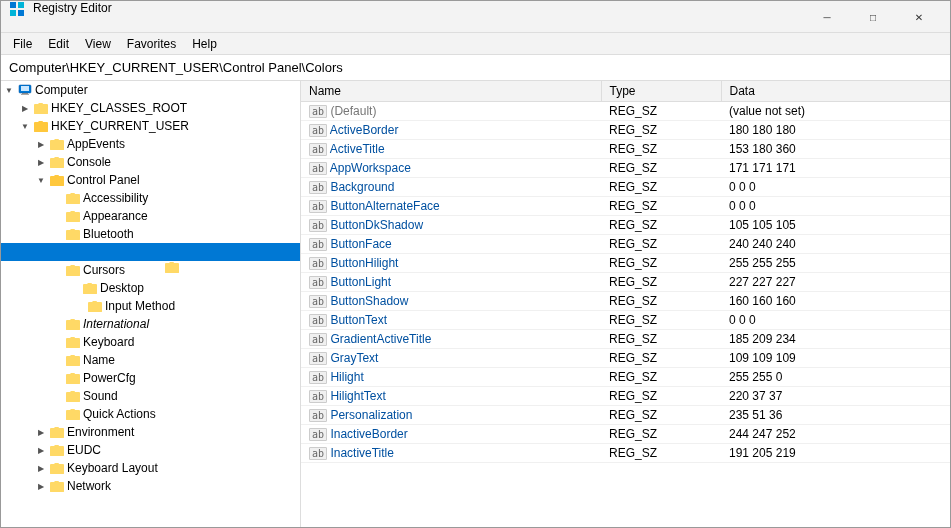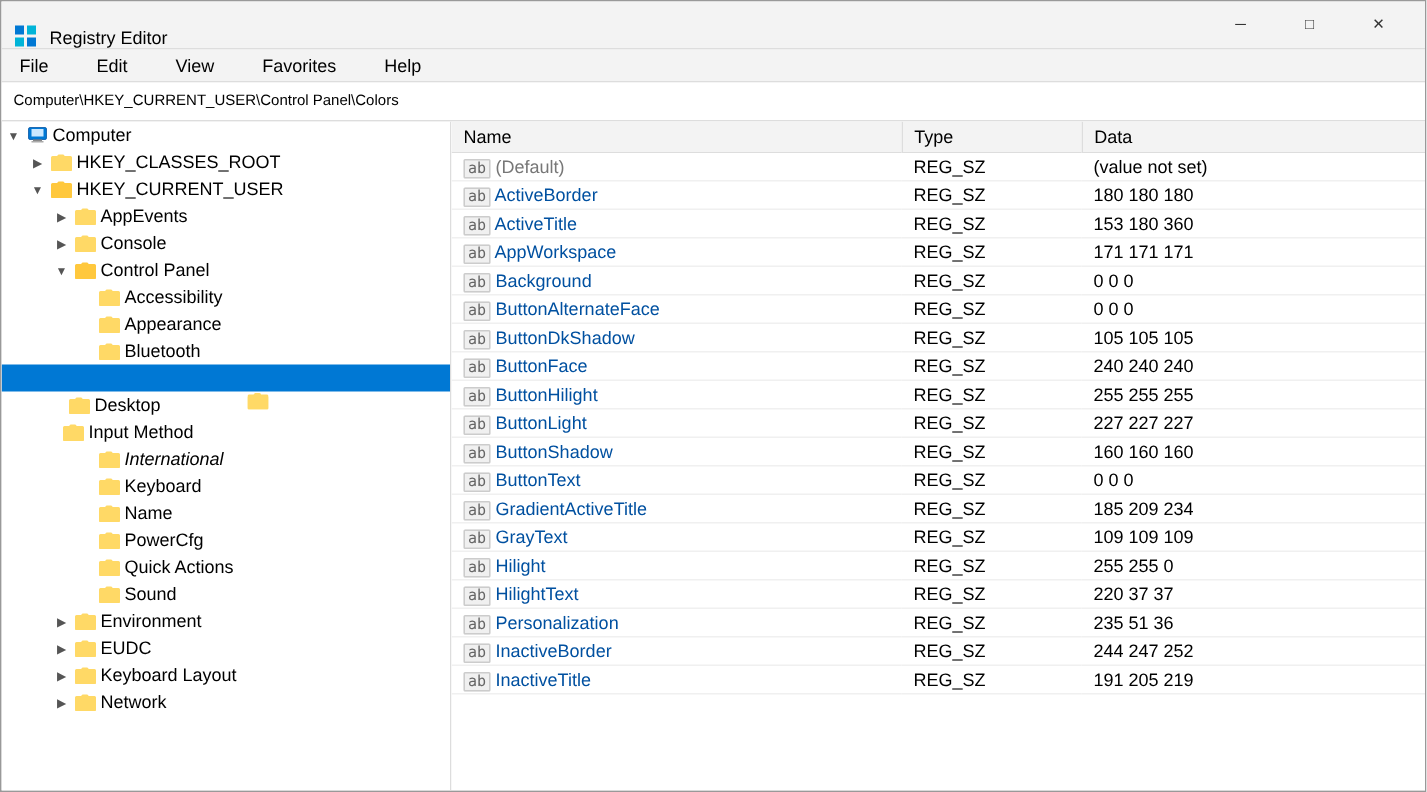--- a/index.html
+++ b/index.html
@@ -19,21 +19,21 @@
       background: #fff;
       display: flex;
       flex-direction: column;
       border: 1px solid #999;
     }
 
     .title-bar {
       background: #f3f3f3;
       height: 32px;
       display: flex;
-      align-items: flex-end;
+      align-items: flex-start;
       padding: 0 8px;
       border-bottom: 1px solid #ddd;
       user-select: none;
     }
 
     .title-bar-icon {
       width: 16px;
       height: 16px;
       margin-right: 8px;
       display: flex;
@@ -71,21 +71,20 @@
     }
 
     
     .menu-bar {
       height: 22px;
       background: #f3f3f3;
       border-bottom: 1px solid #ddd;
       display: flex;
       align-items: center;
       padding: 0 4px;
-      gap: 16px;
     }
 
     .menu-item {
       padding: 2px 8px;
       cursor: pointer;
       font-size: 12px;
       color: #000;
       height: 22px;
       display: flex;
       align-items: center;
@@ -96,21 +95,21 @@
       height: 26px;
       background: #fff;
       border-bottom: 1px solid #ddd;
       display: flex;
       align-items: center;
       padding: 0 8px;
       gap: 4px;
     }
 
     .address-bar-path {
-      font-size: 10px;
+      font-size: 13px;
       color: #000;
     }
 
     
     .main-content {
       display: flex;
       flex: 1;
       overflow: hidden;
     }
 
@@ -391,31 +390,41 @@
           <div class="tree-item selected" style="padding-left: 48px;">
             <span class="expand-icon" style="visibility: hidden;">▶</span>
             <span class="folder-icon">
               <svg width="14" height="12" viewBox="0 0 14 12">
     <path d="M0 3 Q0 2 1 2 L4 2 L5 1 L8 1 Q9 1 9 2 L13 2 Q14 2 14 3 L14 11 Q14 12 13 12 L1 12 Q0 12 0 11 Z" fill="#ffd966"></path>
     <rect x="0" y="3" width="14" height="9" rx="1" fill="#ffd966"></rect>
   </svg>
             </span>
             <span class="tree-label">Colors</span>
           </div>
-          <div class="tree-item" style="padding-left: 28px;">
+          <div class="tree-item" style="padding-left: 48px;">
+            <span class="expand-icon" style="visibility: hidden;">▶</span>
+            <span class="folder-icon">
+              <svg width="14" height="12" viewBox="0 0 14 12">
+    <path d="M0 3 Q0 2 1 2 L4 2 L5 1 L8 1 Q9 1 9 2 L13 2 Q14 2 14 3 L14 11 Q14 12 13 12 L1 12 Q0 12 0 11 Z" fill="#ffd966"></path>
+    <rect x="0" y="3" width="14" height="9" rx="1" fill="#ffd966"></rect>
+  </svg>
+            </span>
+            <span class="tree-label">Cursors</span>
+          </div>
+          <div class="tree-item" style="padding-left: 65px;">
             <span class="expand-icon" style="visibility: hidden;">▶</span>
             <span class="folder-icon">
               <svg width="14" height="12" viewBox="0 0 14 12">
     <path d="M0 3 Q0 2 1 2 L4 2 L5 1 L8 1 Q9 1 9 2 L13 2 Q14 2 14 3 L14 11 Q14 12 13 12 L1 12 Q0 12 0 11 Z" fill="#ffd966"></path>
     <rect x="0" y="3" width="14" height="9" rx="1" fill="#ffd966"></rect>
   </svg>
             </span>
             <span class="tree-label">Desktop</span>
           </div>
-          <div class="tree-item" style="padding-left: 24px;">
+          <div class="tree-item" style="padding-left: 70px;">
             <span class="expand-icon" style="visibility: hidden;">▶</span>
             <span class="folder-icon">
               <svg width="14" height="12" viewBox="0 0 14 12">
     <path d="M0 3 Q0 2 1 2 L4 2 L5 1 L8 1 Q9 1 9 2 L13 2 Q14 2 14 3 L14 11 Q14 12 13 12 L1 12 Q0 12 0 11 Z" fill="#ffd966"></path>
     <rect x="0" y="3" width="14" height="9" rx="1" fill="#ffd966"></rect>
   </svg>
             </span>
             <span class="tree-label">Input Method</span>
           </div>
           <div class="tree-item" style="padding-left: 48px; font-style: italic;">
@@ -459,31 +468,31 @@
             <span class="tree-label">PowerCfg</span>
           </div>
           <div class="tree-item" style="padding-left: 48px;">
             <span class="expand-icon" style="visibility: hidden;">▶</span>
             <span class="folder-icon">
               <svg width="14" height="12" viewBox="0 0 14 12">
     <path d="M0 3 Q0 2 1 2 L4 2 L5 1 L8 1 Q9 1 9 2 L13 2 Q14 2 14 3 L14 11 Q14 12 13 12 L1 12 Q0 12 0 11 Z" fill="#ffd966"></path>
     <rect x="0" y="3" width="14" height="9" rx="1" fill="#ffd966"></rect>
   </svg>
             </span>
+            <span class="tree-label">Sound</span>
+          </div>
+          <div class="tree-item" style="padding-left: 48px;">
+            <span class="expand-icon" style="visibility: hidden;">▶</span>
+            <span class="folder-icon">
+              <svg width="14" height="12" viewBox="0 0 14 12">
+    <path d="M0 3 Q0 2 1 2 L4 2 L5 1 L8 1 Q9 1 9 2 L13 2 Q14 2 14 3 L14 11 Q14 12 13 12 L1 12 Q0 12 0 11 Z" fill="#ffd966"></path>
+    <rect x="0" y="3" width="14" height="9" rx="1" fill="#ffd966"></rect>
+  </svg>
+            </span>
             <span class="tree-label">Quick Actions</span>
-          </div>
-          <div class="tree-item" style="padding-left: 48px;">
-            <span class="expand-icon" style="visibility: hidden;">▶</span>
-            <span class="folder-icon">
-              <svg width="14" height="12" viewBox="0 0 14 12">
-    <path d="M0 3 Q0 2 1 2 L4 2 L5 1 L8 1 Q9 1 9 2 L13 2 Q14 2 14 3 L14 11 Q14 12 13 12 L1 12 Q0 12 0 11 Z" fill="#ffd966"></path>
-    <rect x="0" y="3" width="14" height="9" rx="1" fill="#ffd966"></rect>
-  </svg>
-            </span>
-            <span class="tree-label">Sound</span>
           </div>
           <div class="tree-item" style="padding-left: 32px;">
             <span class="expand-icon">▶</span>
             <span class="folder-icon">
               <svg width="14" height="12" viewBox="0 0 14 12">
     <path d="M0 3 Q0 2 1 2 L4 2 L5 1 L8 1 Q9 1 9 2 L13 2 Q14 2 14 3 L14 11 Q14 12 13 12 L1 12 Q0 12 0 11 Z" fill="#ffd966"></path>
     <rect x="0" y="3" width="14" height="9" rx="1" fill="#ffd966"></rect>
   </svg>
             </span>
             <span class="tree-label">Environment</span>

